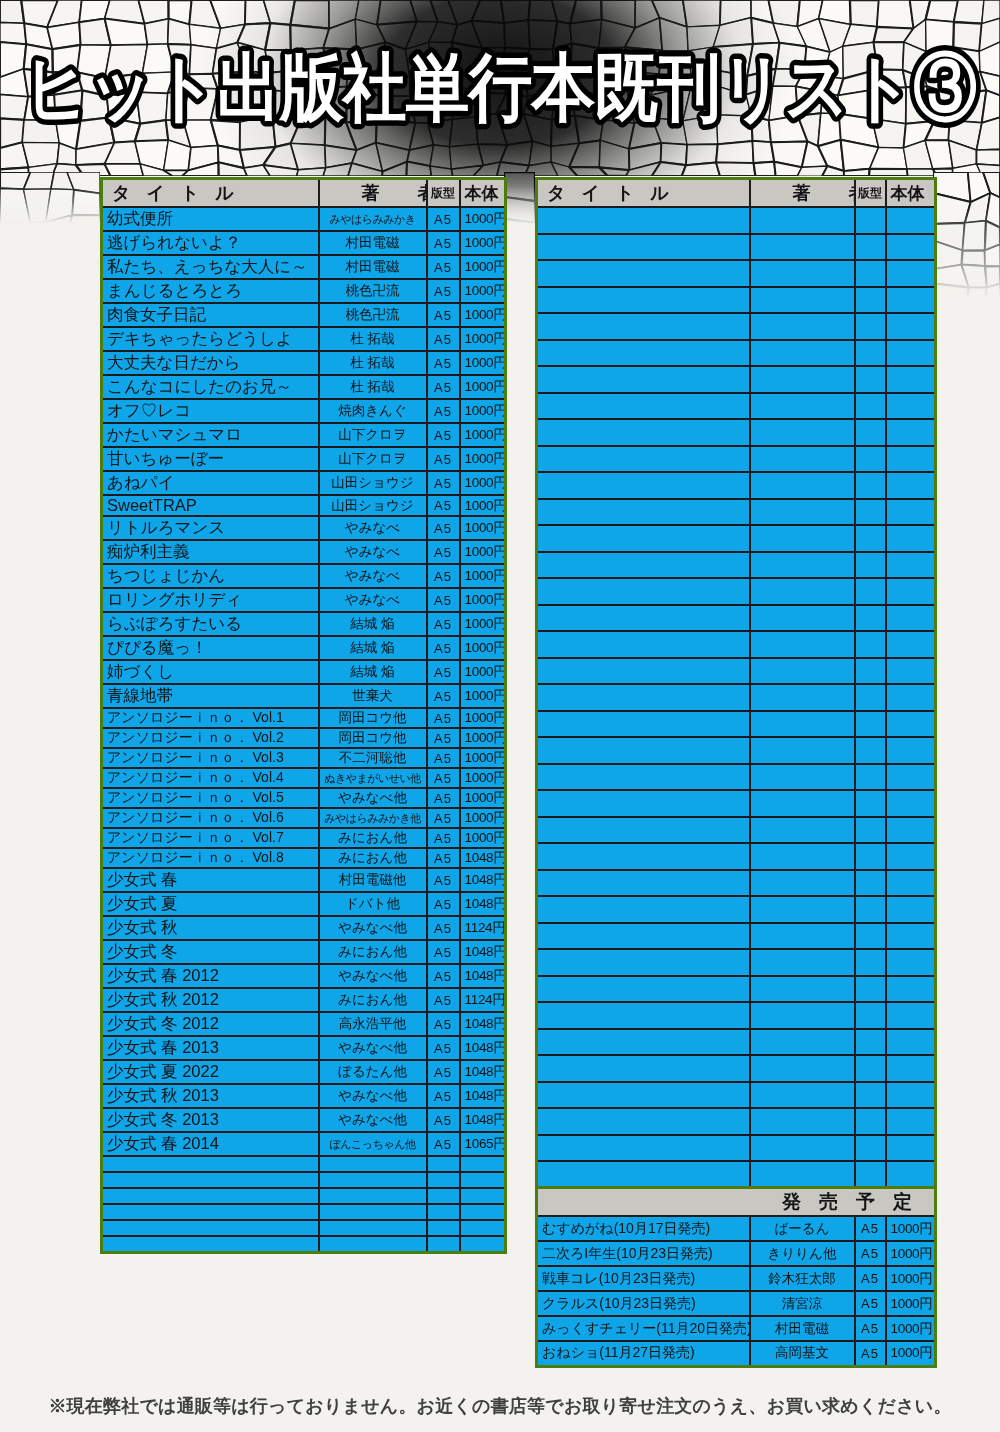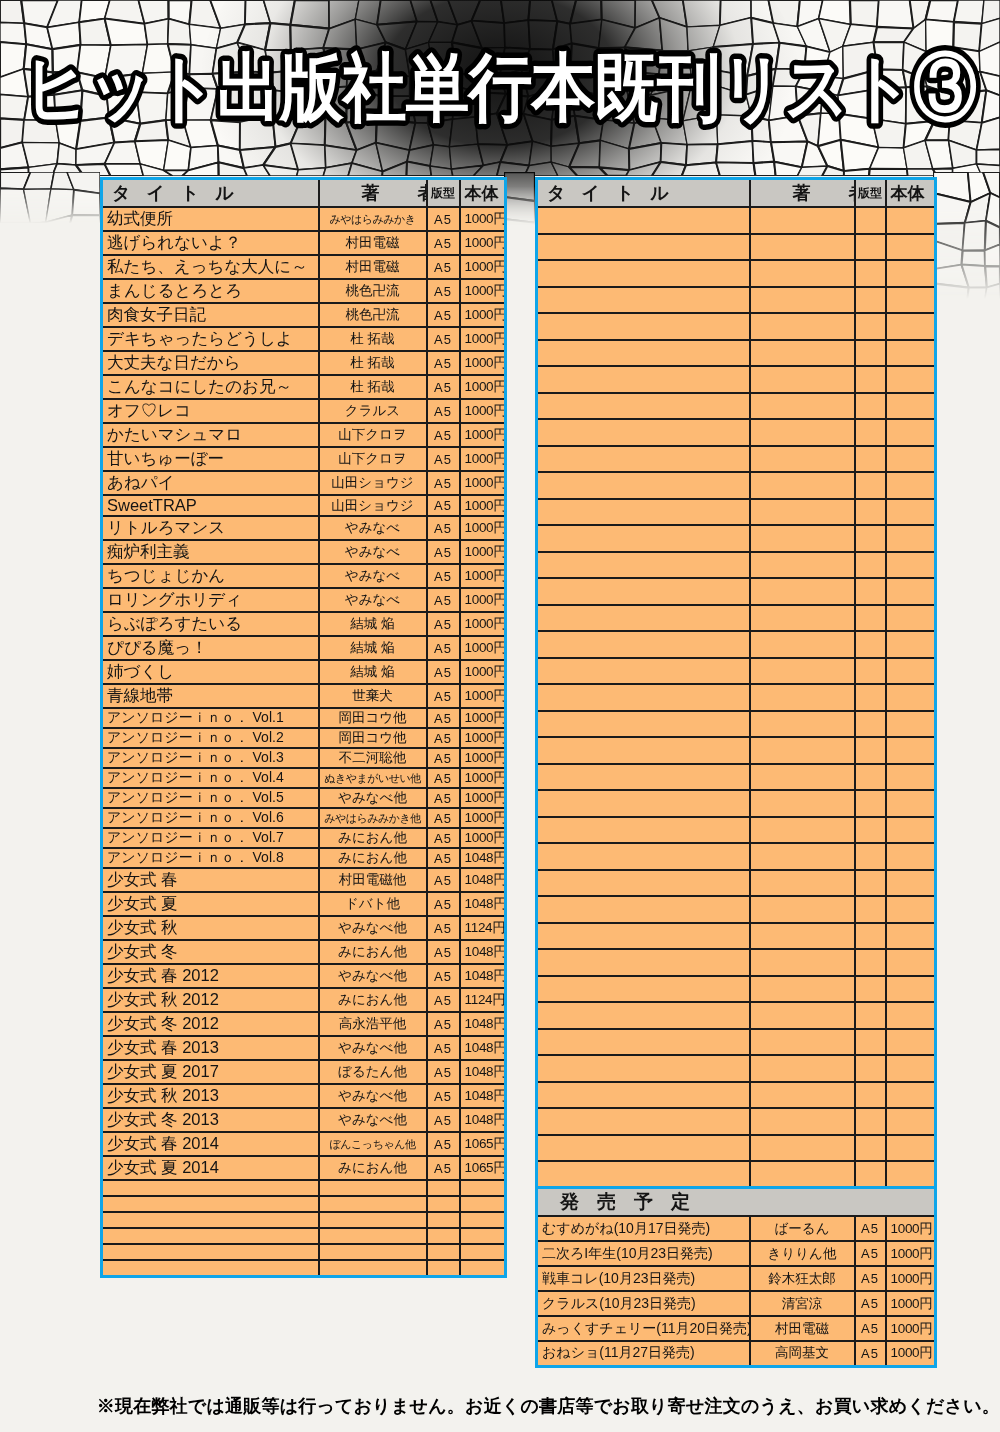--- a/index.html
+++ b/index.html
@@ -13,21 +13,21 @@
     font-weight:bold; font-size:74px;
     fill:#ffffff; stroke:#000000; stroke-width:11px;
     paint-order:stroke; stroke-linejoin:round; letter-spacing:-1px;
   }
   .strip { position:absolute; z-index:1;
     -webkit-mask-image:linear-gradient(to bottom,#000 25%,transparent 92%);
             mask-image:linear-gradient(to bottom,#000 25%,transparent 92%); }
 
   
   .cat { position:absolute; z-index:2; border-collapse:collapse; table-layout:fixed;
-         background:#fdba74; border:3px solid #0ea5e9; }
+         background:#0ea5e9; border:3px solid #4d7c0f; }
   .cat th, .cat td { border:2px solid #1b1b1b; padding:0 4px; overflow:hidden;
                      white-space:nowrap; color:#141414; }
   .cat thead th { background:#c9c7c2; height:26px; font-weight:bold; }
   .lt { left:100px; top:177px; width:404px; }
   .rt { left:535px; top:177px; width:399px; }
   .rel { left:535px; top:1186px; width:399px; }
   .lt col.w-title  { width:217px; } .lt col.w-author { width:108px; }
   .lt col.w-format { width:33px; }  .lt col.w-price  { width:46px; }
   .rt col.w-title, .rel col.w-title  { width:213px; }
   .rt col.w-author,.rel col.w-author { width:105px; }
@@ -43,25 +43,25 @@
   .rt tbody tr { height:26.5px; }
   .rel tbody tr { height:25px;padding-left:39px; }
 
   td.c-title  { font-size:16.5px; font-weight:500; text-align:left; }
   td.c-title.long { font-size:14px; }
   td.c-author { font-size:13.5px; text-align:center; }
   td.c-author.longa { font-size:11px; letter-spacing:-0.5px; }
   td.c-format { font-size:13px; text-align:center; letter-spacing:1px; }
   td.c-price  { font-size:13.5px; text-align:center; letter-spacing:-0.3px; }
 
-  th.rel-head { background:#c9c7c2; text-align:left; font-size:19px; font-weight:bold;
+  th.rel-head { background:#c9c7c2; text-align:right; font-size:19px; font-weight:bold;
                 letter-spacing:18px; text-indent:18px; height:27px; }
 
   .notice { position:absolute; z-index:2; left:0; top:1394px; width:1000px;
-            text-align:right; font-size:18px; font-weight:bold; color:#000000;
+            text-align:center; font-size:18px; font-weight:bold; color:#404040;
             letter-spacing:0.2px; }
 </style>
 </head>
 <body>
 
 <div class="page">
 
   <svg id="banner" width="1000" height="176" viewBox="0 0 1000 176">
     <defs>
       <radialGradient id="blobg" cx="50%" cy="47%" r="50%">
@@ -496,21 +496,21 @@
           <td class="c-price">1000円</td>
         </tr>
         <tr>
           <td class="c-title">こんなコにしたのお兄～</td>
           <td class="c-author">杜 拓哉</td>
           <td class="c-format">A5</td>
           <td class="c-price">1000円</td>
         </tr>
         <tr>
           <td class="c-title">オフ♡レコ</td>
-          <td class="c-author">クラルス</td>
+          <td class="c-author">焼肉きんぐ</td>
           <td class="c-format">A5</td>
           <td class="c-price">1000円</td>
         </tr>
         <tr>
           <td class="c-title">かたいマシュマロ</td>
           <td class="c-author">山下クロヲ</td>
           <td class="c-format">A5</td>
           <td class="c-price">1000円</td>
         </tr>
         <tr>
@@ -669,46 +669,40 @@
           <td class="c-format">A5</td>
           <td class="c-price">1048円</td>
         </tr>
         <tr>
           <td class="c-title">少女式 春 2013</td>
           <td class="c-author">やみなべ他</td>
           <td class="c-format">A5</td>
           <td class="c-price">1048円</td>
         </tr>
         <tr>
-          <td class="c-title">少女式 夏 2017</td>
+          <td class="c-title">少女式 夏 2022</td>
           <td class="c-author">ぼるたん他</td>
           <td class="c-format">A5</td>
           <td class="c-price">1048円</td>
         </tr>
         <tr>
           <td class="c-title">少女式 秋 2013</td>
           <td class="c-author">やみなべ他</td>
           <td class="c-format">A5</td>
           <td class="c-price">1048円</td>
         </tr>
         <tr>
           <td class="c-title">少女式 冬 2013</td>
           <td class="c-author">やみなべ他</td>
           <td class="c-format">A5</td>
           <td class="c-price">1048円</td>
         </tr>
         <tr>
           <td class="c-title">少女式 春 2014</td>
           <td class="c-author longa">ぼんこっちゃん他</td>
-          <td class="c-format">A5</td>
-          <td class="c-price">1065円</td>
-        </tr>
-        <tr>
-          <td class="c-title">少女式 夏 2014</td>
-          <td class="c-author">みにおん他</td>
           <td class="c-format">A5</td>
           <td class="c-price">1065円</td>
         </tr>
         <tr>
           <td class="c-title"></td>
           <td class="c-author"></td>
           <td class="c-format"></td>
           <td class="c-price"></td>
         </tr>
         <tr>

